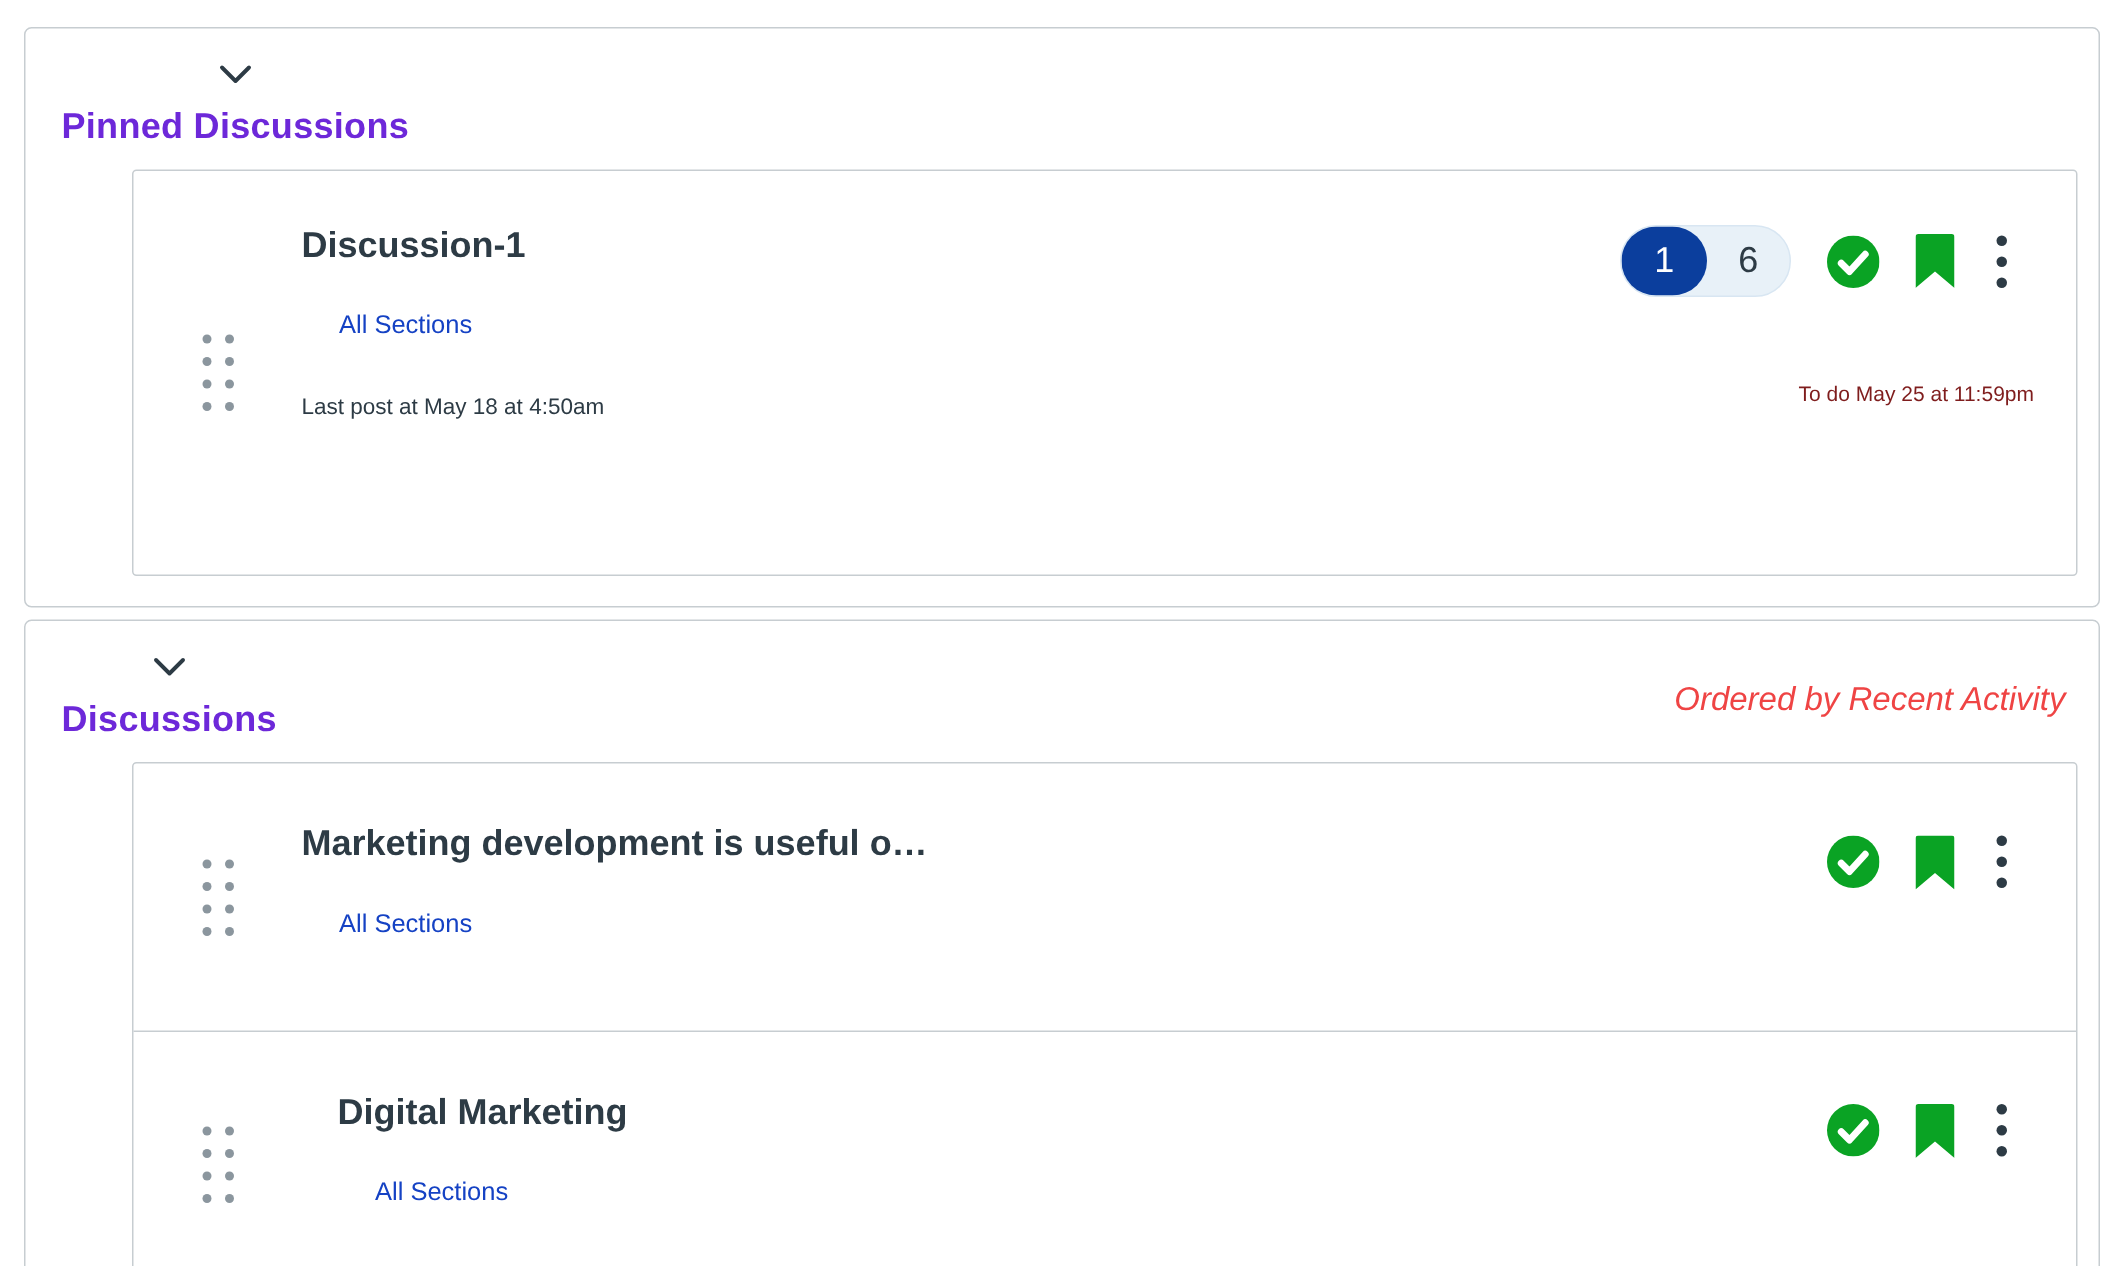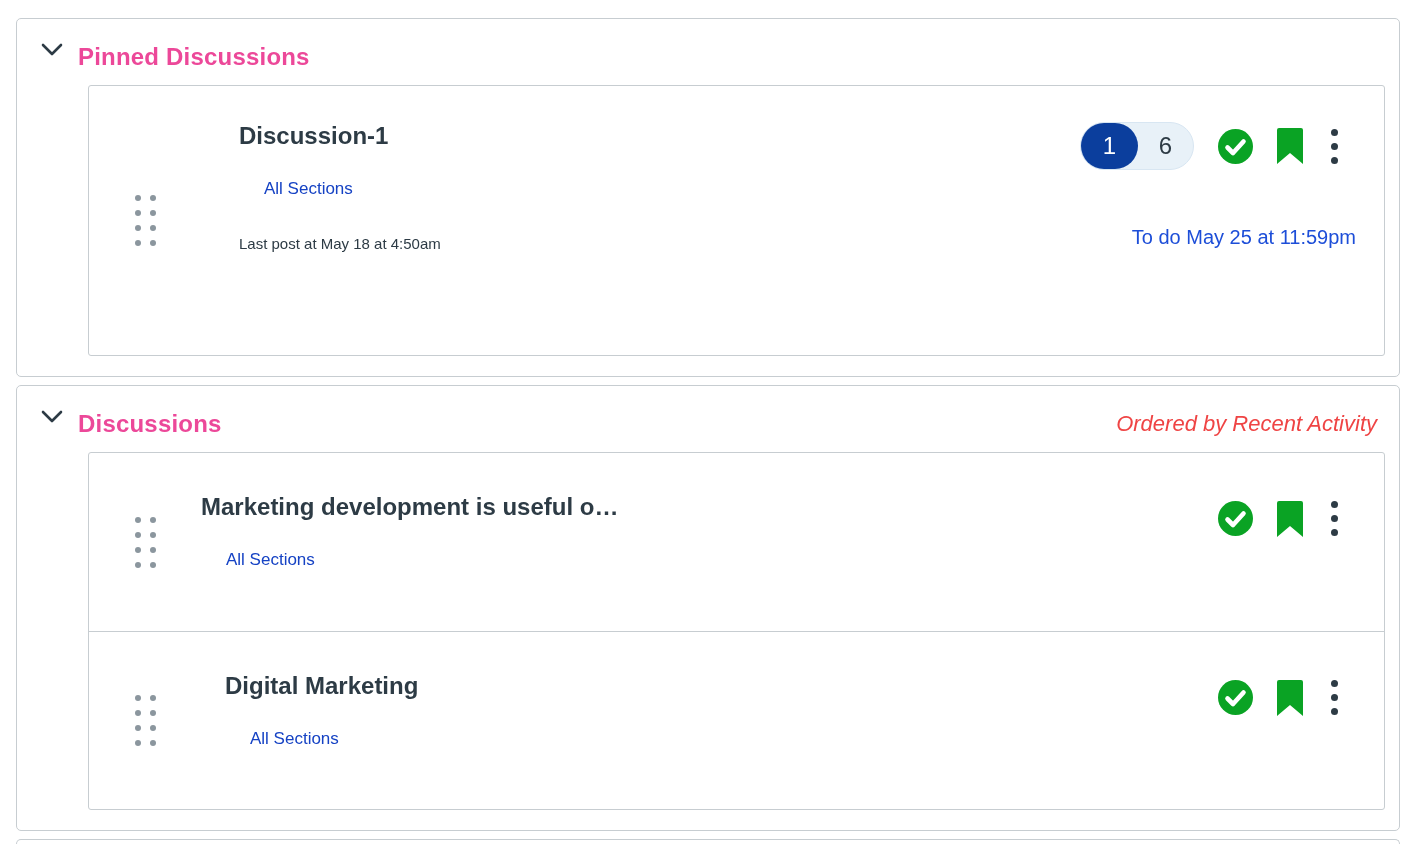--- a/index.html
+++ b/index.html
@@ -21,27 +21,29 @@
     margin-bottom: 8px;
   }
   .group-header-row {
     display: flex;
     align-items: center;
     justify-content: space-between;
     padding: 24px 22px 14px 24px;
   }
   .group-toggle {
     display: flex;
+    align-items: center;
     gap: 15px;
     background: none;
     border: none;
     padding: 0;
     cursor: pointer;
     font-family: inherit;
-    color: #ec4899;
+    color: #6d28d9;
+    flex-direction: column;
   }
   .group-title {
     font-size: 24px;
     font-weight: 700;
     letter-spacing: 0.2px;
   }
   .order-note {
     font-style: italic;
     font-size: 22px;
     color: #ef4444;
@@ -73,21 +75,21 @@
     cursor: grab;
     padding: 4px;
   }
   .drag-handle .dot {
     width: 6px; height: 6px;
     border-radius: 50%;
     background: #8B969E;
   }
 
   .card-main { padding-top: 36px; padding-bottom: 34px; }
-  .card-main.narrow { width: 336px; flex: 0 0 336px; margin-left: 38px; }
+  .card-main.narrow { width: 336px; flex: 0 0 336px; }
   .row .card-main { padding-top: 40px; width: 570px; flex: 0 0 570px; }
 
   .item-title {
     display: inline-block;
     font-size: 24px;
     font-weight: 700;
     color: #2D3B45;
     text-decoration: none;
     margin: 0 0 28px 0;
     line-height: 1.2;
@@ -117,23 +119,23 @@
   }
   .row .card-right { padding-top: 46px; }
   .icon-row {
     display: flex;
     align-items: center;
     gap: 24px;
     margin-right: 14px;
   }
   .todo-date {
     margin: 56px 0 0 0;
-    font-size: 20px;
+    font-size: 14px;
     white-space: nowrap;
-    color: #1d4ed8;
+    color: #7f1d1d;
   }
 
   
   .reply-pill {
     display: flex;
     height: 48px;
     border-radius: 24px;
     overflow: hidden;
     cursor: pointer;
     border: 1.5px solid #D8E6F2;

